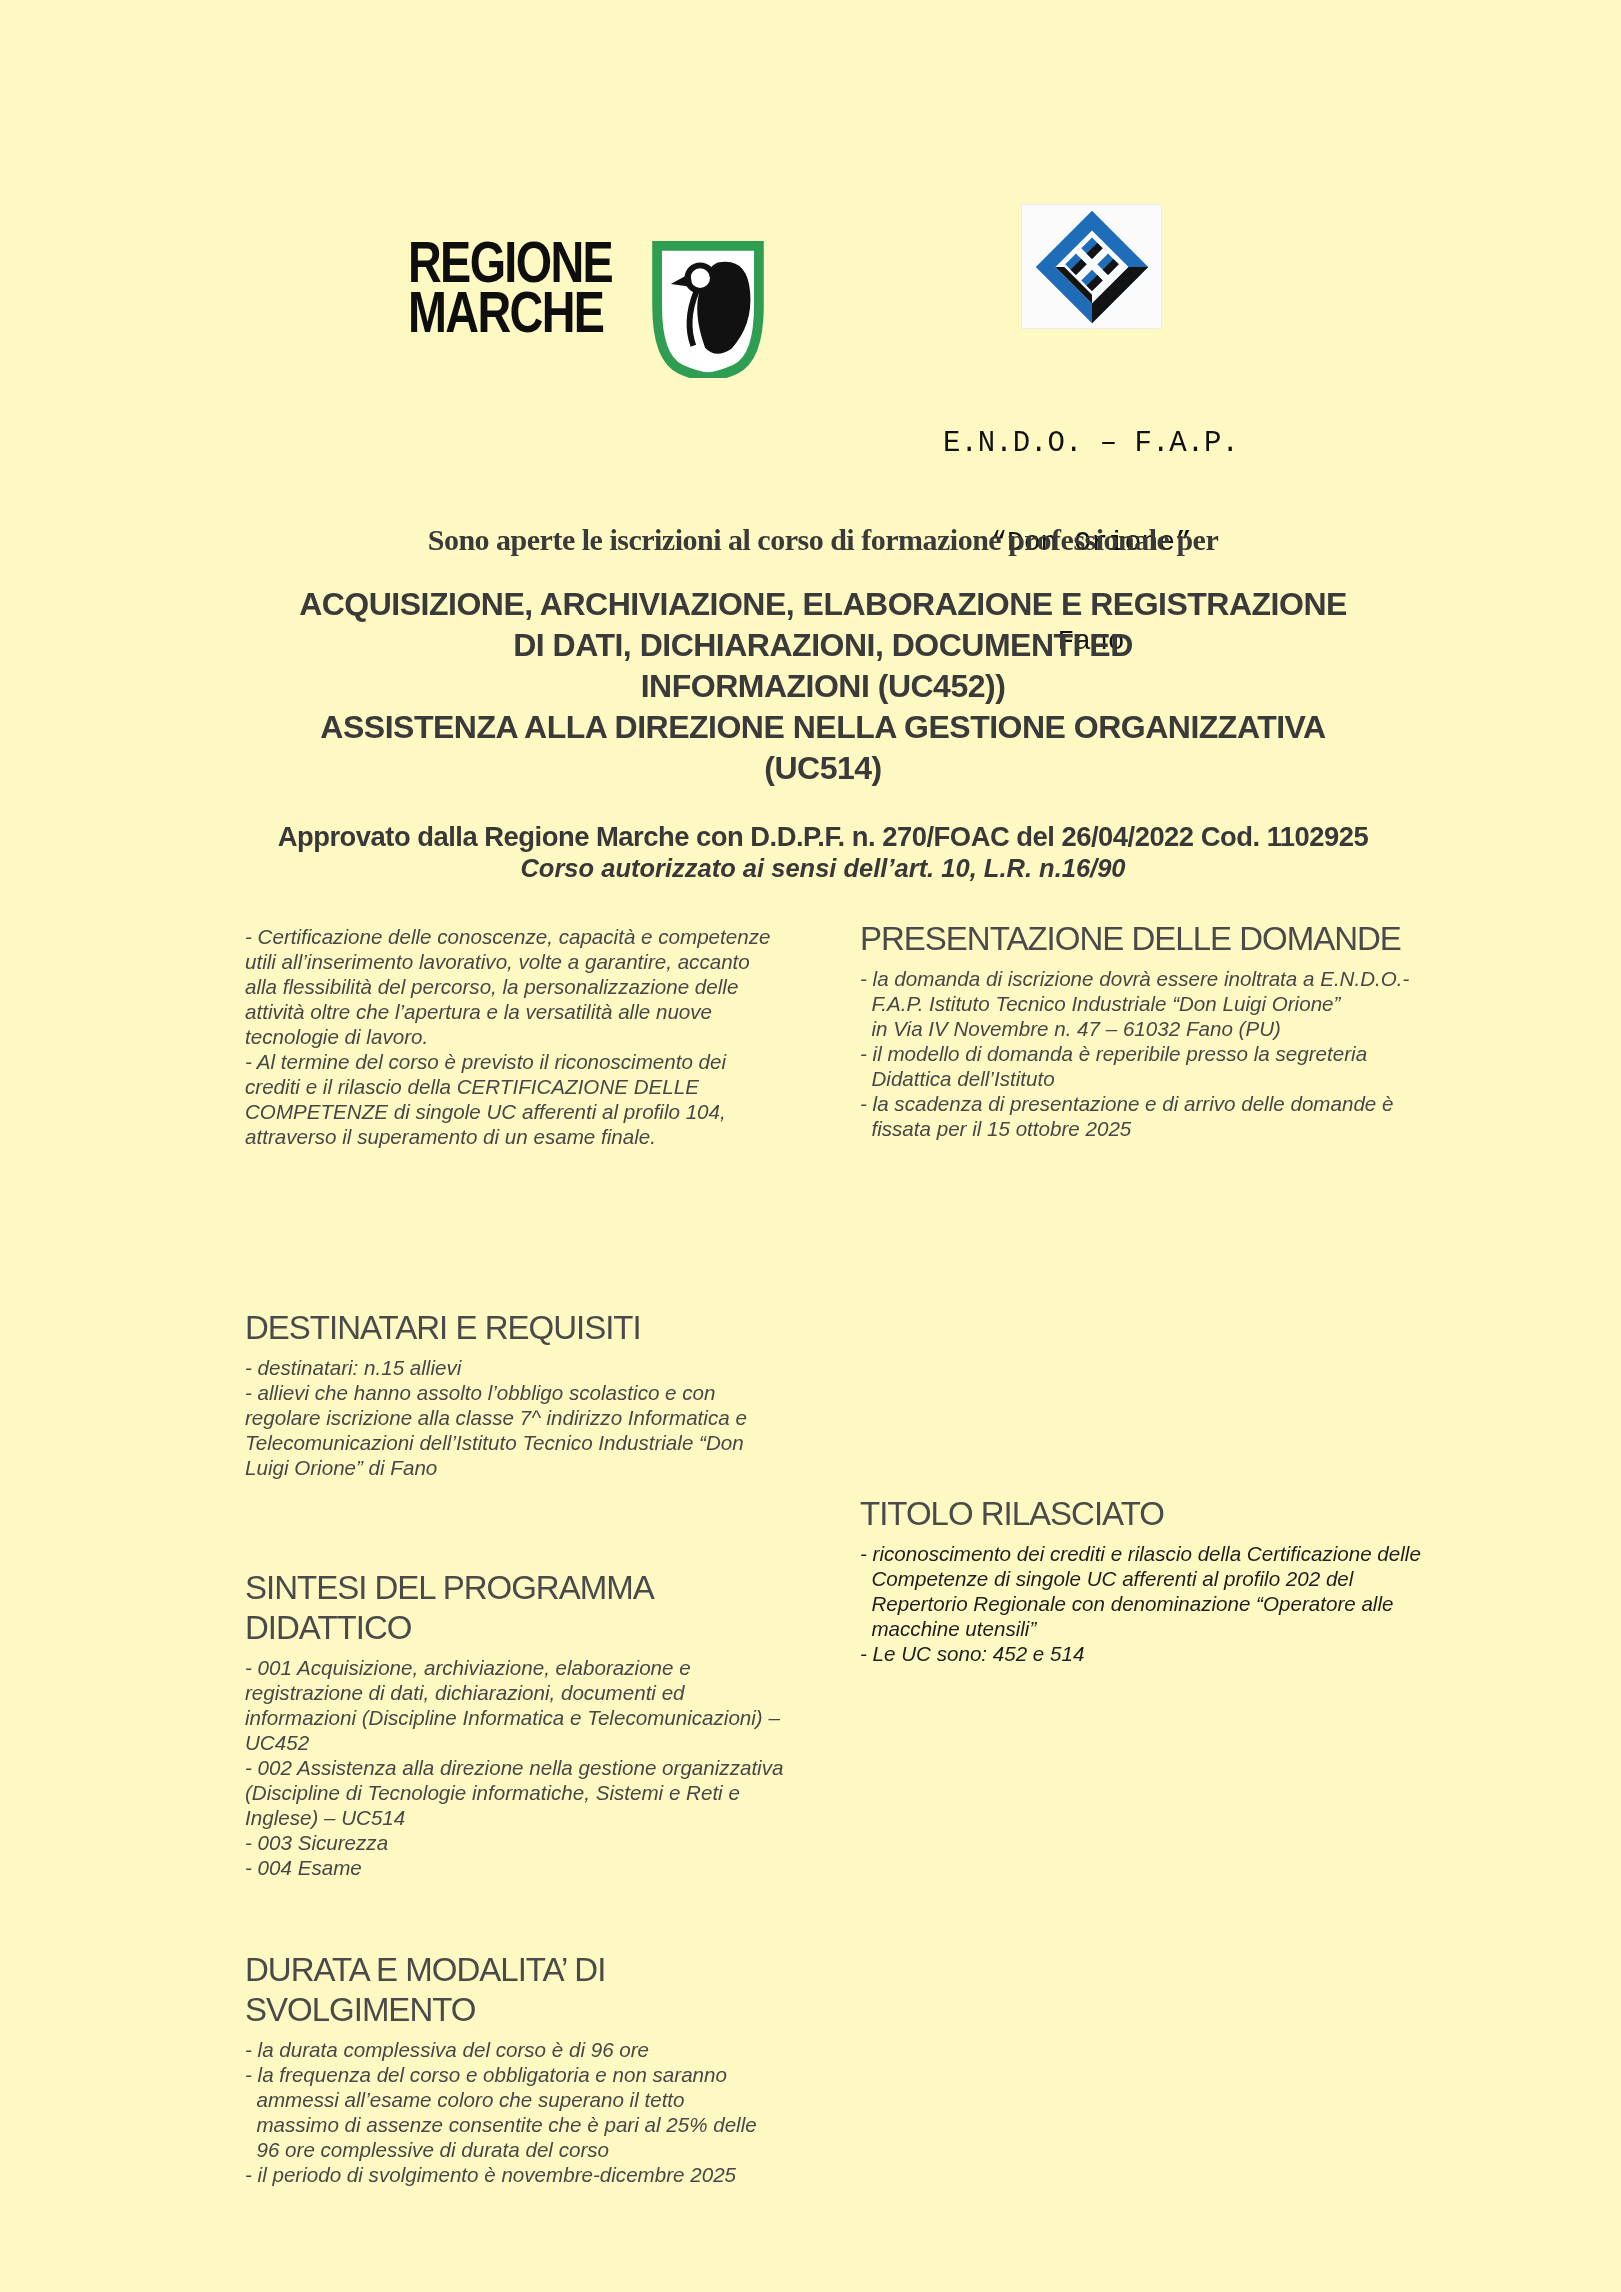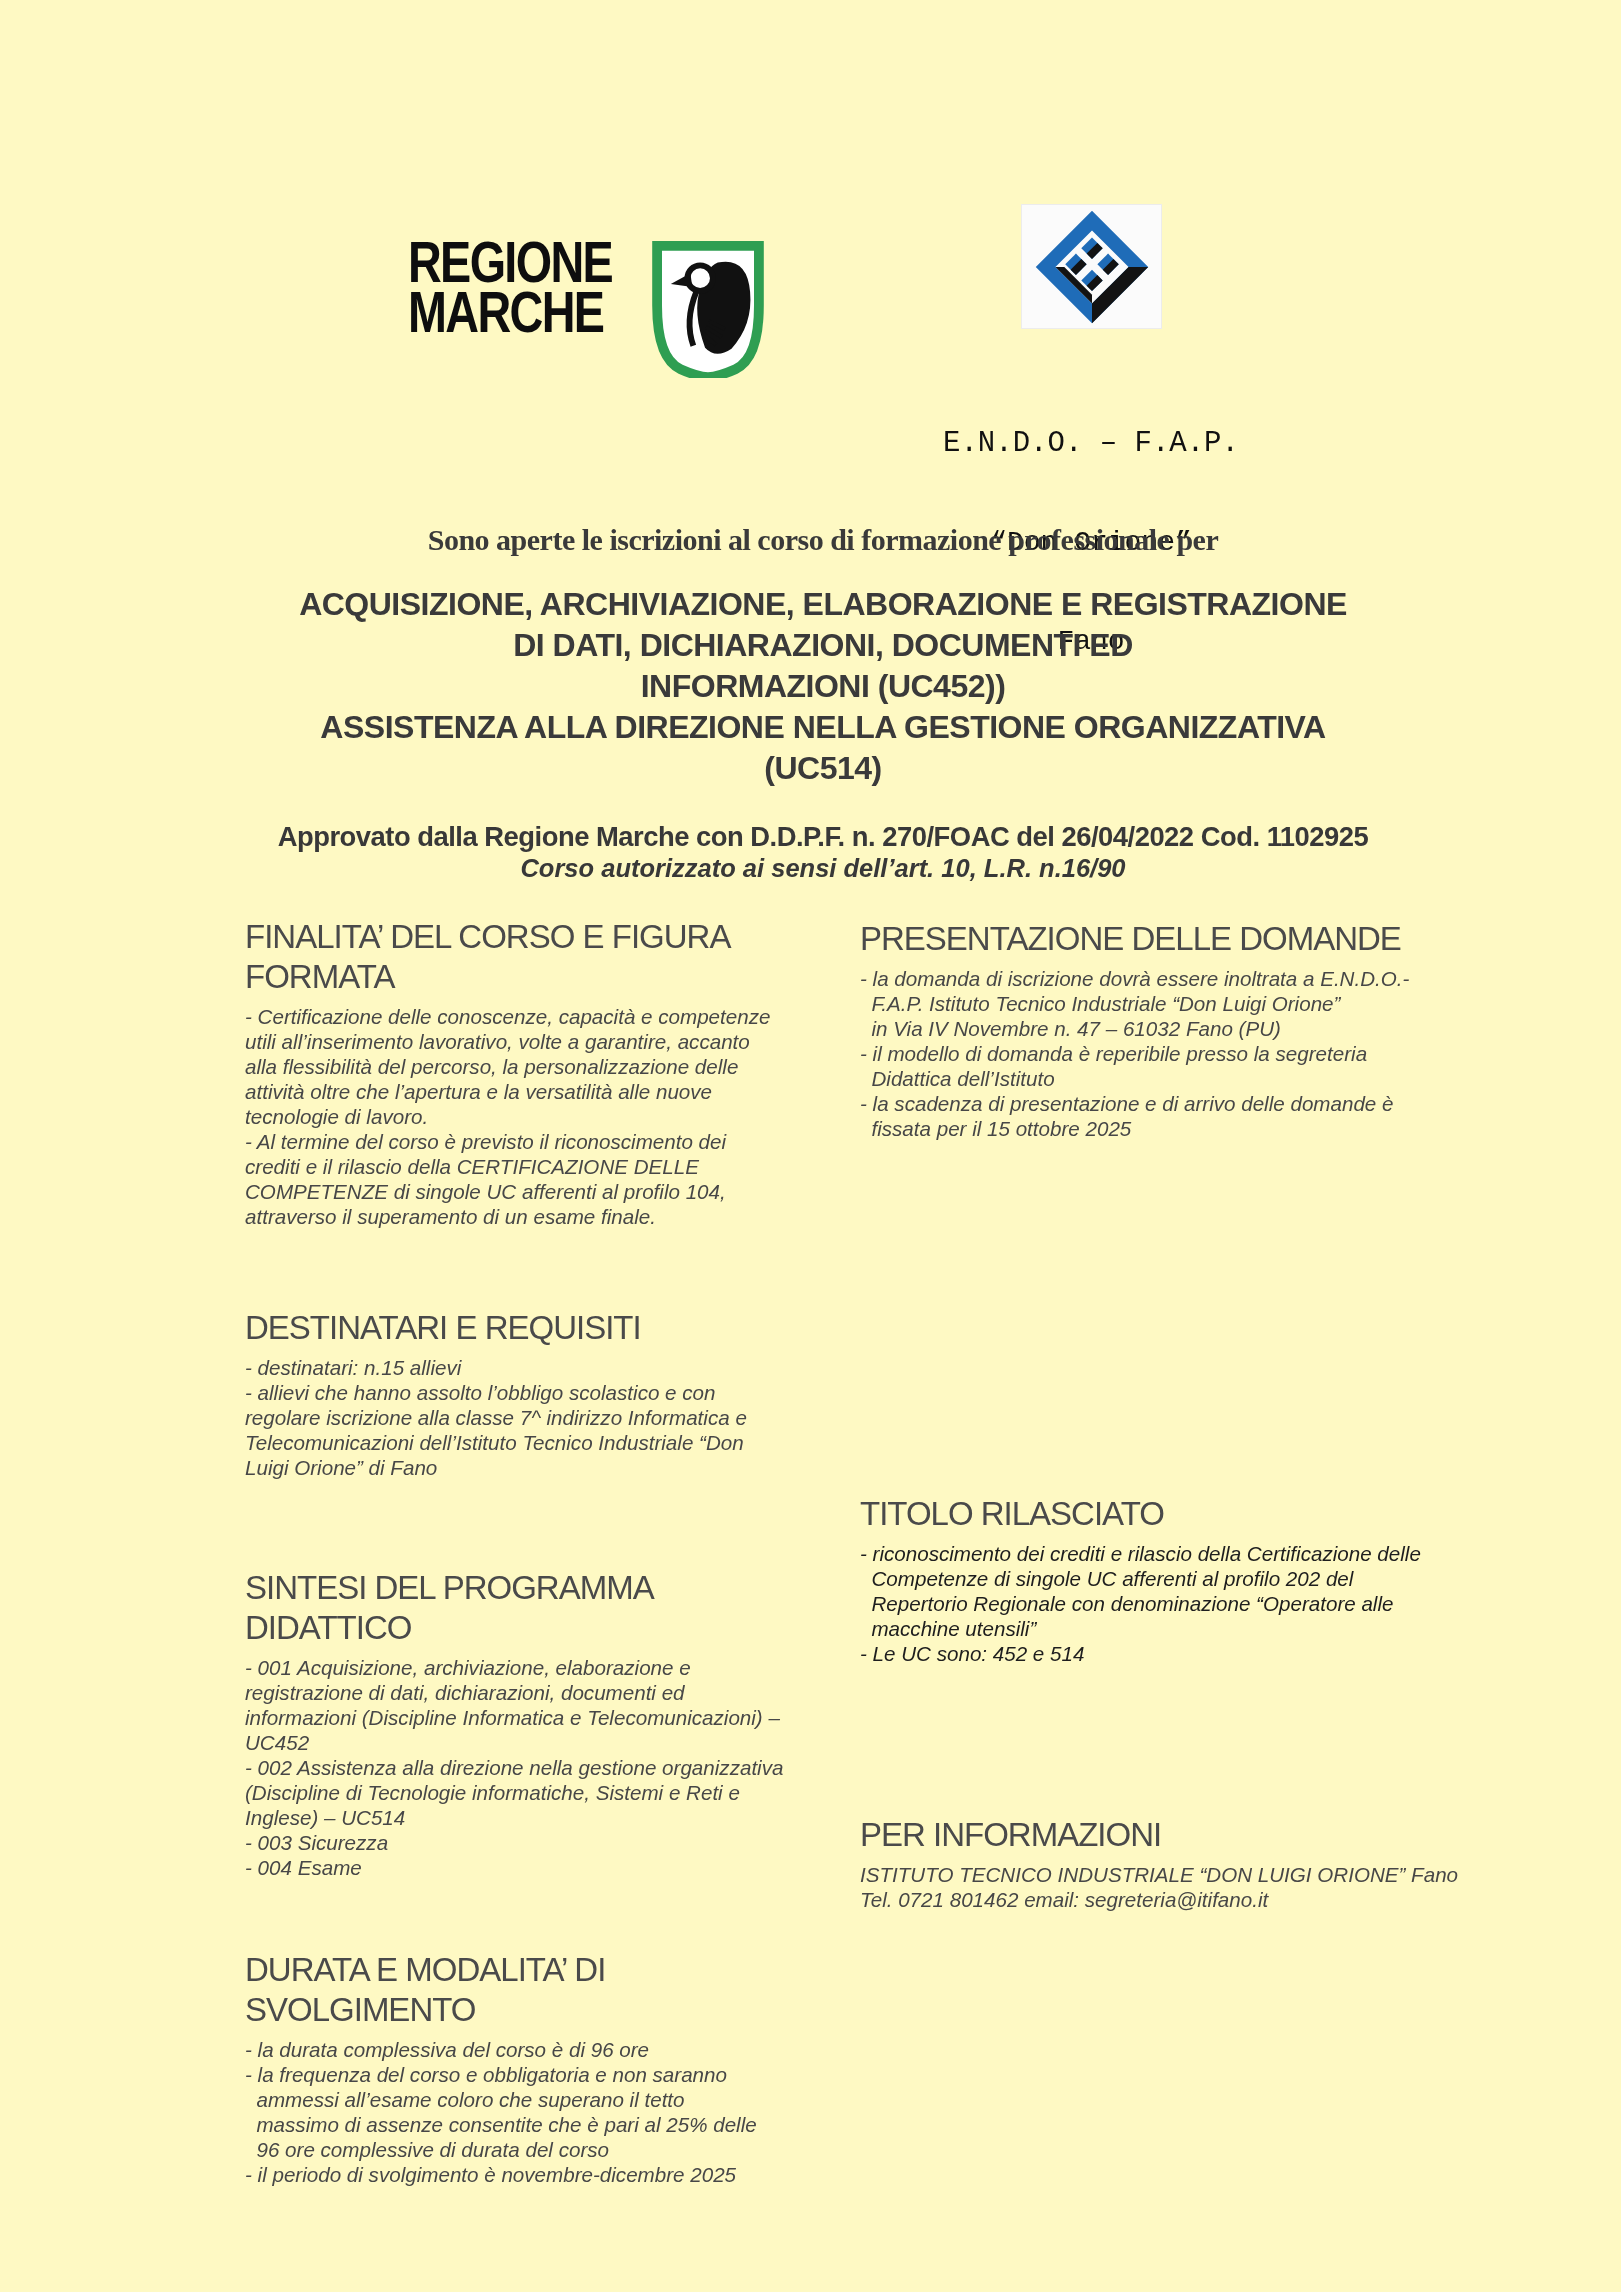--- a/index.html
+++ b/index.html
@@ -108,22 +108,20 @@
   <div class="center-line intro">Sono aperte le iscrizioni al corso di formazione professionale per</div>
   <div class="center-line course-title">ACQUISIZIONE, ARCHIVIAZIONE, ELABORAZIONE E REGISTRAZIONE
 DI DATI, DICHIARAZIONI, DOCUMENTI ED
 INFORMAZIONI (UC452))
 ASSISTENZA ALLA DIREZIONE NELLA GESTIONE ORGANIZZATIVA
 (UC514)</div>
   <div class="center-line approval">Approvato dalla Regione Marche con D.D.P.F. n. 270/FOAC del 26/04/2022 Cod. 1102925</div>
   <div class="center-line authorization">Corso autorizzato ai sensi dell’art. 10, L.R. n.16/90</div>
 
   <div class="section sec-finalita">
-    <div class="sec-heading">FINALITA’ DEL CORSO E FIGURA
-FORMATA</div>
     <div class="sec-body">- Certificazione delle conoscenze, capacità e competenze
 utili all’inserimento lavorativo, volte a garantire, accanto
 alla flessibilità del percorso, la personalizzazione delle
 attività oltre che l’apertura e la versatilità alle nuove
 tecnologie di lavoro.
 - Al termine del corso è previsto il riconoscimento dei
 crediti e il rilascio della CERTIFICAZIONE DELLE
 COMPETENZE di singole UC afferenti al profilo 104,
 attraverso il superamento di un esame finale.</div>
   </div>
@@ -170,20 +168,15 @@
   fissata per il 15 ottobre 2025</div>
   </div>
   <div class="section sec-titolo">
     <div class="sec-heading">TITOLO RILASCIATO</div>
     <div class="sec-body dark">- riconoscimento dei crediti e rilascio della Certificazione delle
   Competenze di singole UC afferenti al profilo 202 del
   Repertorio Regionale con denominazione “Operatore alle
   macchine utensili”
 - Le UC sono: 452 e 514</div>
   </div>
-  <div class="section sec-informazioni">
-    <div class="sec-heading">PER INFORMAZIONI</div>
-    <div class="sec-body">ISTITUTO TECNICO INDUSTRIALE “DON LUIGI ORIONE” Fano
-Tel. 0721 801462 email: segreteria@itifano.it</div>
-  </div>
 
 </div>
 
 
 </body></html>

